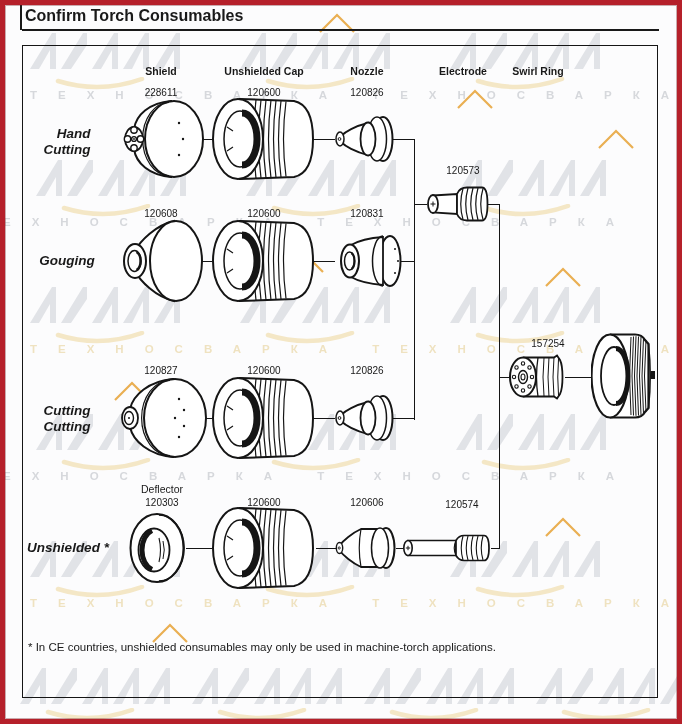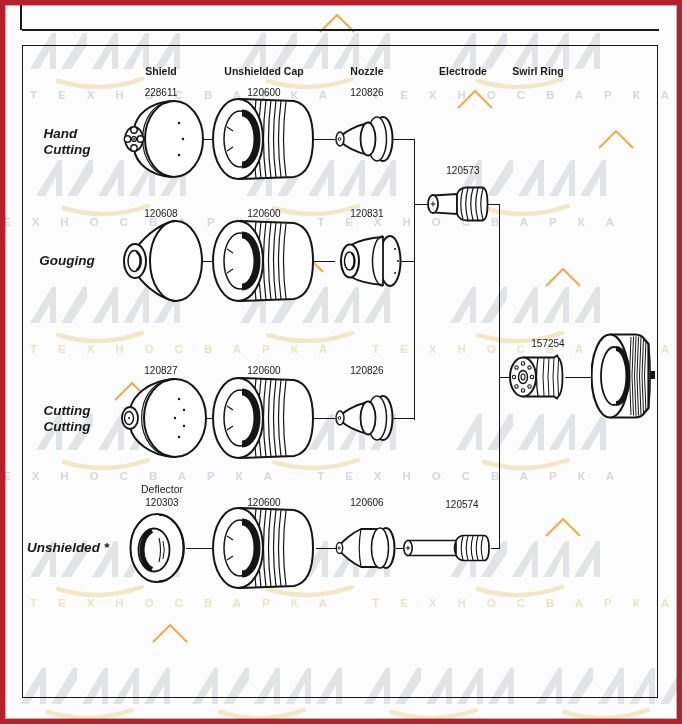--- a/index.html
+++ b/index.html
@@ -24,21 +24,21 @@
   
   .dg{position:absolute;inset:0;z-index:2;}
   .page-title{position:absolute;left:25px;top:7px;font-size:16px;font-weight:bold;white-space:nowrap;}
   .title-rule{position:absolute;left:22px;top:29px;width:637px;height:1.5px;background:#191919;}
   .title-tick{position:absolute;left:20px;top:5px;width:1.5px;height:25px;background:#191919;}
   .inner-box{position:absolute;left:22px;top:45px;width:634px;height:651px;border:1.5px solid #151515;}
   .hdr{position:absolute;transform:translateX(-50%);font-size:10.5px;font-weight:bold;white-space:nowrap;margin-top:8px;}
   .pn{position:absolute;transform:translateX(-50%);font-size:10px;white-space:nowrap;}
   .pn.b{font-weight:normal;font-size:10.5px;}
   .rowlabel{position:absolute;transform:translateX(-50%);font-size:13.5px;font-weight:bold;font-style:italic;
-            text-align:left;line-height:16px;white-space:nowrap;}
+            text-align:right;line-height:16px;white-space:nowrap;}
   .conn{position:absolute;background:#151515;}
   .conn.h{height:1.5px;}
   .conn.v{width:1.5px;}
   .part{position:absolute;}
   .footnote{position:absolute;left:28px;top:641px;font-size:11.5px;white-space:nowrap;}
 </style>
 </head>
 <body>
 
 <svg width="0" height="0" style="position:absolute">
@@ -388,20 +388,21 @@
 
     <div class="wm-text" style="left:30px;top:89px">ТЕХНОСВАРКА      ТЕХНОСВАРКА</div>
     <div class="wm-text" style="left:-25px;top:216px">ТЕХНОСВАРКА      ТЕХНОСВАРКА</div>
     <div class="wm-text yellow" style="left:30px;top:343px">ТЕХНОСВАРКА      ТЕХНОСВАРКА</div>
     <div class="wm-text" style="left:-25px;top:470px">ТЕХНОСВАРКА      ТЕХНОСВАРКА</div>
     <div class="wm-text yellow" style="left:30px;top:597px">ТЕХНОСВАРКА      ТЕХНОСВАРКА</div>
   </div>
 
   <div class="dg">
     <div class="title-tick"></div>
+    <div class="page-title">Confirm Torch Consumables</div>
     <div class="title-rule"></div>
     <div class="inner-box"></div>
 
     <div class="hdr" style="left:161px;top:57px">Shield</div>
     <div class="hdr" style="left:264px;top:57px">Unshielded Cap</div>
     <div class="hdr" style="left:367px;top:57px">Nozzle</div>
     <div class="hdr" style="left:463px;top:57px">Electrode</div>
     <div class="hdr" style="left:538px;top:57px">Swirl Ring</div>
 
     <div class="rowlabel" style="left:67px;top:126px">
@@ -494,16 +495,17 @@
     <svg class="part" style="left:210px;top:506px" width="106" height="84">
         <use href="#sym-cap"></use>
       </svg>
     <svg class="part" style="left:334px;top:523px" width="64" height="50">
         <use href="#sym-nozzle-606"></use>
       </svg>
     <svg class="part" style="left:401px;top:531px" width="92" height="34">
         <use href="#sym-el574"></use>
       </svg>
 
+    <div class="footnote">* In CE countries, unshielded consumables may only be used in machine-torch applications.</div>
   </div>
 
   <div class="border-frame"></div>
 </div>
 
 </body></html>

